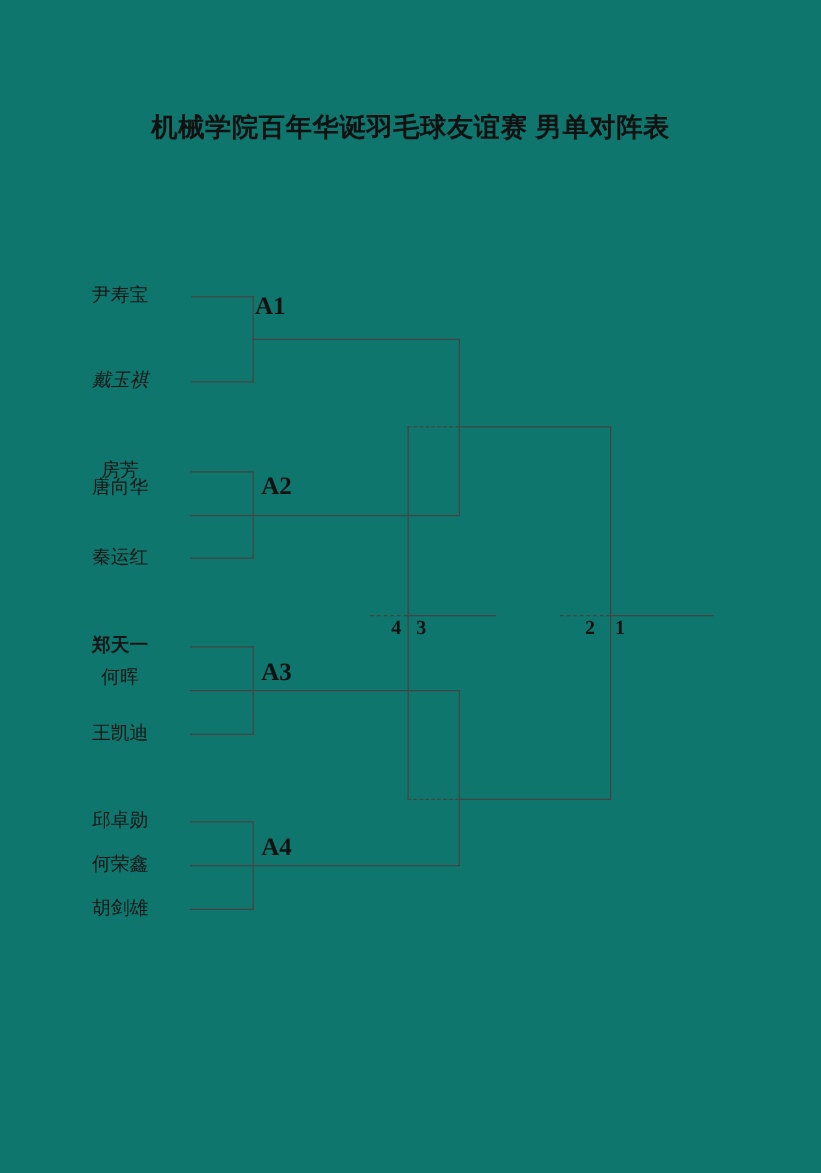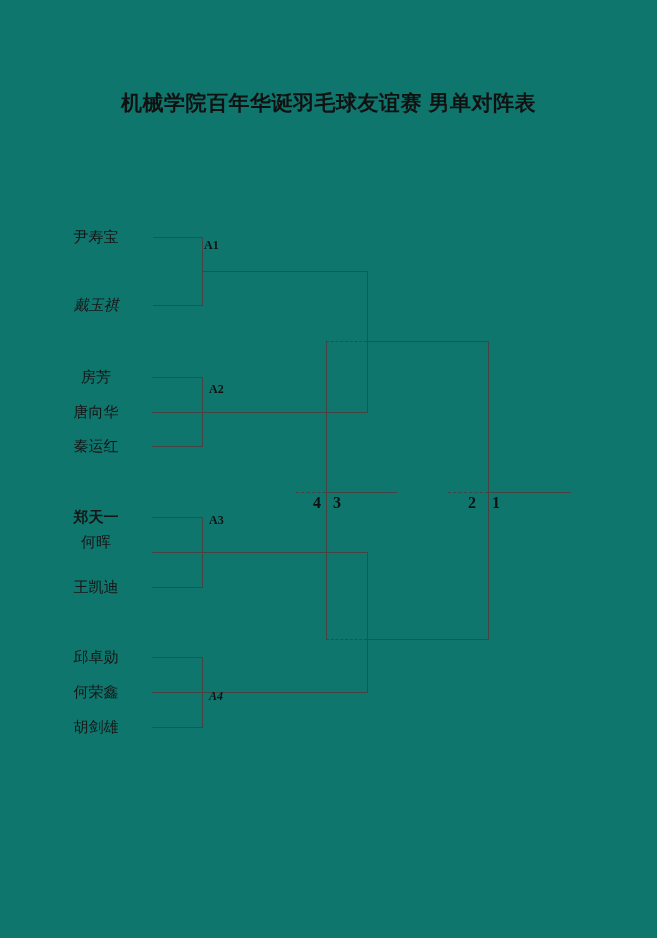--- a/index.html
+++ b/index.html
@@ -7,21 +7,21 @@
         font-family:"Liberation Serif","DejaVu Serif",serif;}
   .title{position:absolute;top:91px;left:0;width:100%;text-align:center;
          font-family:"Liberation Sans","DejaVu Sans",sans-serif;
          font-weight:bold;font-size:21px;line-height:24px;color:#111;
          letter-spacing:0.5px;white-space:pre;}
   .line-h{position:absolute;height:1px;background:var(--line-color,#444444);}
   .line-v{position:absolute;width:1px;background:var(--line-color,#444444);}
   .line-dash{position:absolute;height:0;border-top:1px dashed var(--line-color,#444444);}
   .player{position:absolute;left:40px;width:112px;text-align:center;
           font-size:15px;line-height:20px;color:#151515;white-space:nowrap;}
-  .mlabel{position:absolute;font-weight:bold;font-size:12px;line-height:17px;color:#111;}
+  .mlabel{position:absolute;font-weight:bold;font-size:20px;line-height:17px;color:#111;}
   .pnum{position:absolute;font-weight:bold;font-size:16px;line-height:17px;color:#111;}
 </style>
 </head>
 <body>
 
 <div class="page">
   <div class="title">机械学院百年华诞羽毛球友谊赛 男单对阵表</div>
   <div id="bracket" style="position: absolute; left: 0px; top: 0px; width: 657px; height: 938px; --line-color: #444444;">
       <div class="line-h" style="left: 153px; top: 237px; width: 50px;"></div>
       <div class="line-h" style="left: 153px; top: 305px; width: 50px;"></div>
@@ -47,30 +47,30 @@
       <div class="line-v" style="left: 367px; top: 552px; height: 141px;"></div>
       <div class="line-v" style="left: 326px; top: 341px; height: 299px;"></div>
       <div class="line-v" style="left: 488px; top: 341px; height: 299px;"></div>
       <div class="line-dash" style="left: 326px; top: 341px; width: 41px;"></div>
       <div class="line-dash" style="left: 326px; top: 639px; width: 41px;"></div>
       <div class="line-dash" style="left: 296px; top: 492px; width: 30px;"></div>
       <div class="line-dash" style="left: 448px; top: 492px; width: 40px;"></div>
       <div class="player" style="top: 227px;">尹寿宝</div>
       <div class="player" style="top: 295px; font-style: italic;">戴玉祺</div>
       <div class="player" style="top: 367px;">房芳</div>
-      <div class="player" style="top: 402px;">唐向华</div>
+      <div class="player" style="top: 380px;">唐向华</div>
       <div class="player" style="top: 436px;">秦运红</div>
       <div class="player" style="top: 507px; font-weight: bold;">郑天一</div>
       <div class="player" style="top: 532px;">何晖</div>
       <div class="player" style="top: 577px;">王凯迪</div>
       <div class="player" style="top: 647px;">邱卓勋</div>
       <div class="player" style="top: 682px; text-align: center;">何荣鑫</div>
       <div class="player" style="top: 717px;">胡剑雄</div>
       <div class="mlabel" style="left: 204px; top: 237px;">A1</div>
       <div class="mlabel" style="left: 209px; top: 381px;">A2</div>
-      <div class="mlabel" style="left: 209px; top: 512px;">A3</div>
-      <div class="mlabel" style="left: 209px; top: 688px; font-style: italic;">A4</div>
+      <div class="mlabel" style="left: 209px; top: 530px;">A3</div>
+      <div class="mlabel" style="left: 209px; top: 670px;">A4</div>
       <div class="pnum" style="left: 313px; top: 494px;">4</div>
       <div class="pnum" style="left: 333px; top: 494px;">3</div>
       <div class="pnum" style="left: 468px; top: 494px;">2</div>
       <div class="pnum" style="left: 492px; top: 494px;">1</div>
     </div>
 </div>
 
 </body></html>

